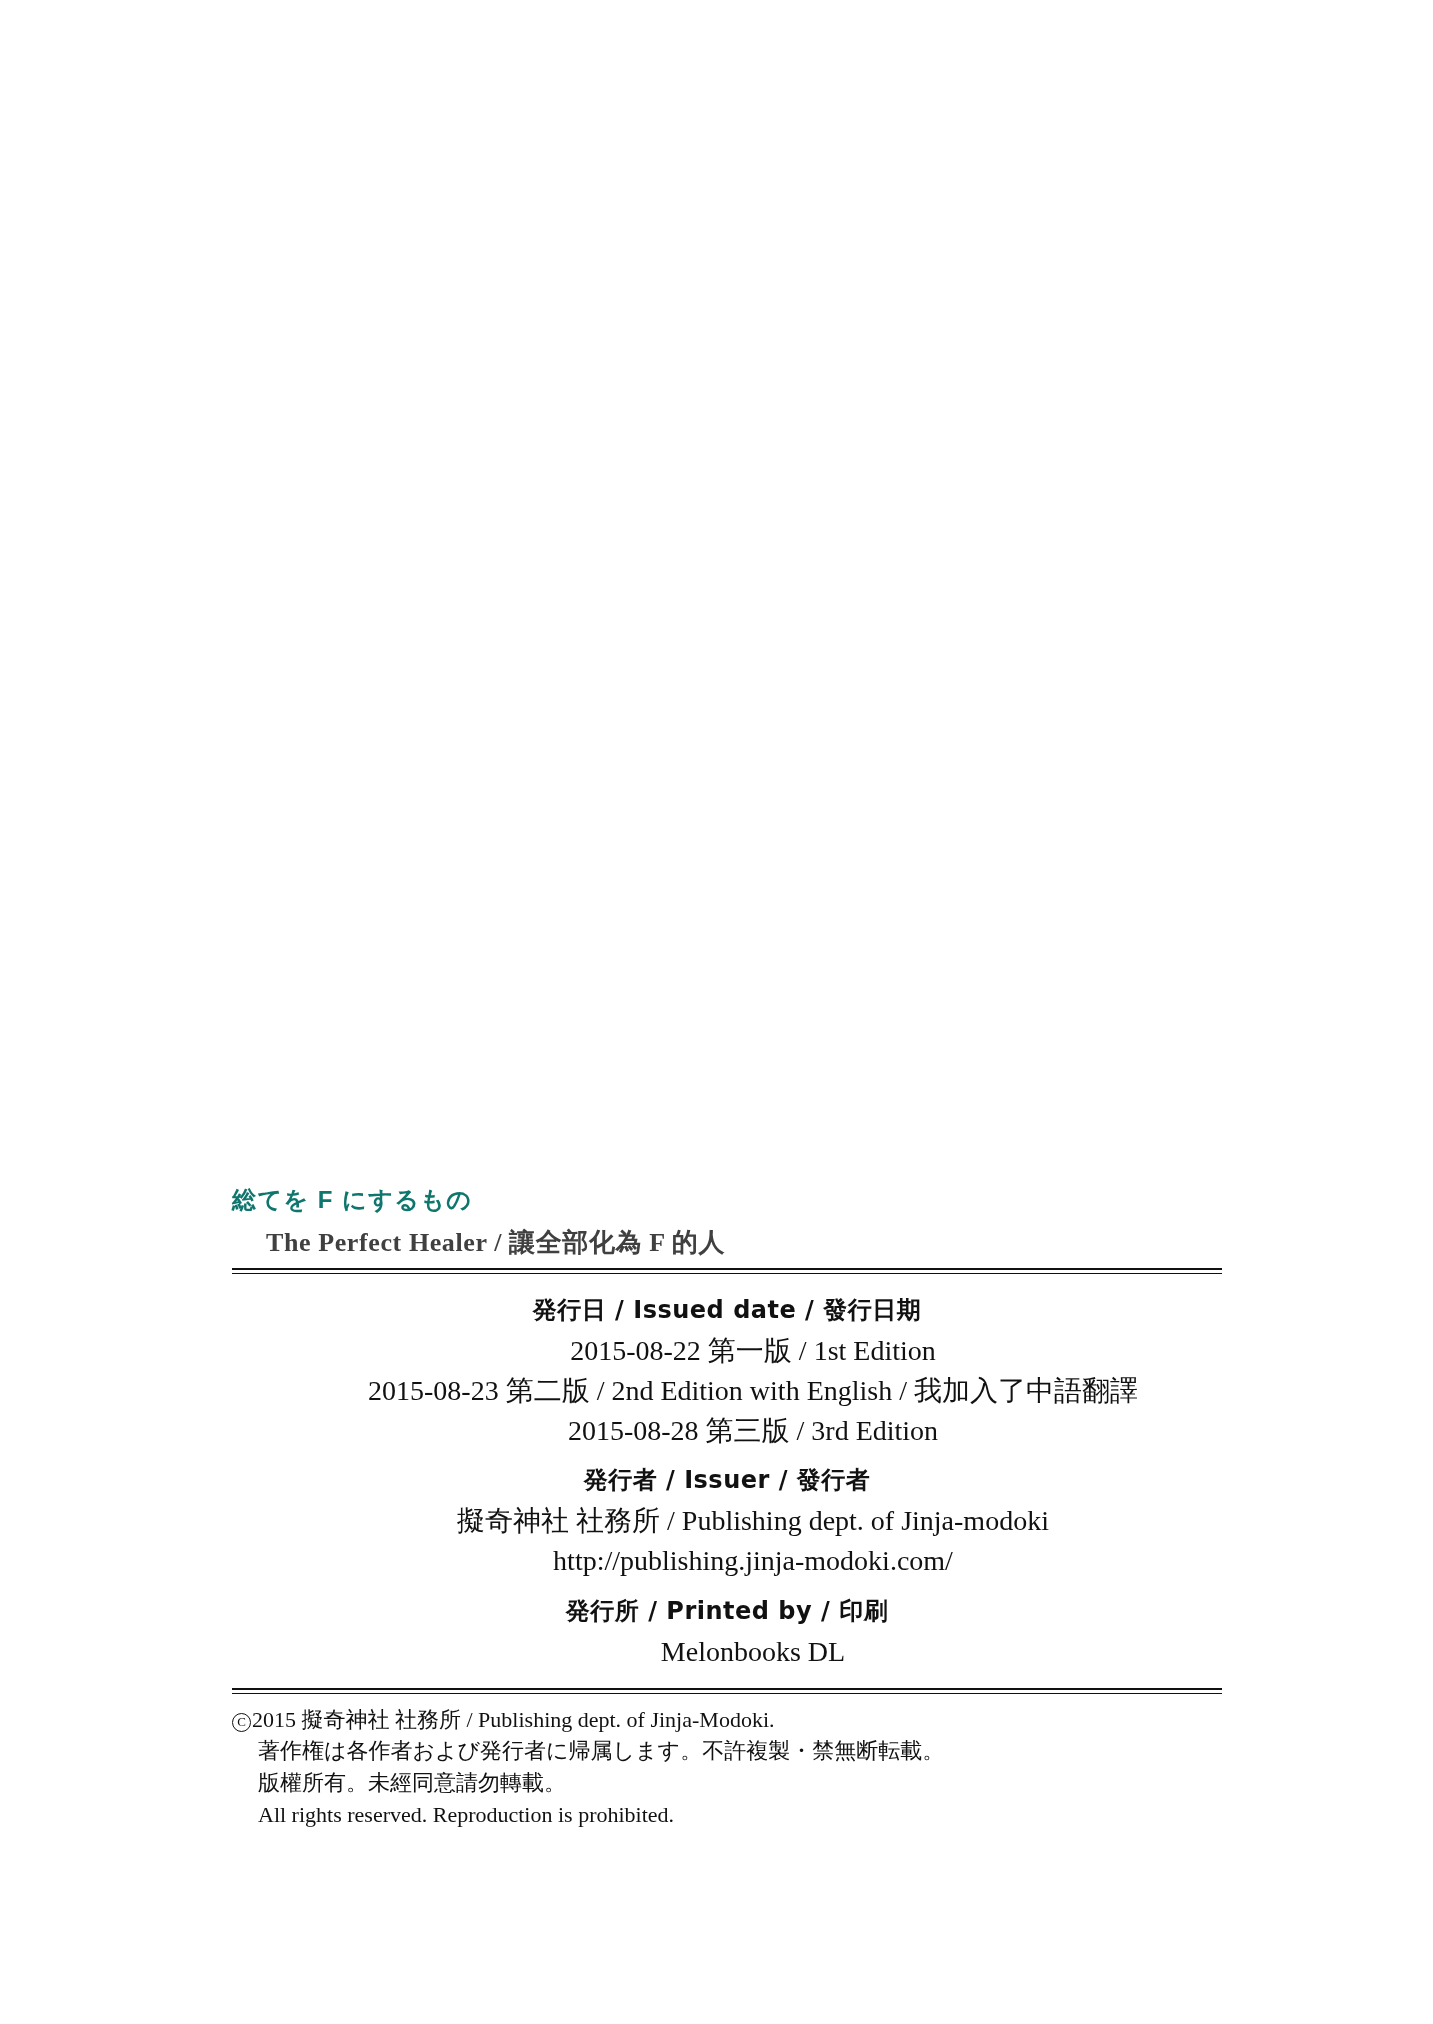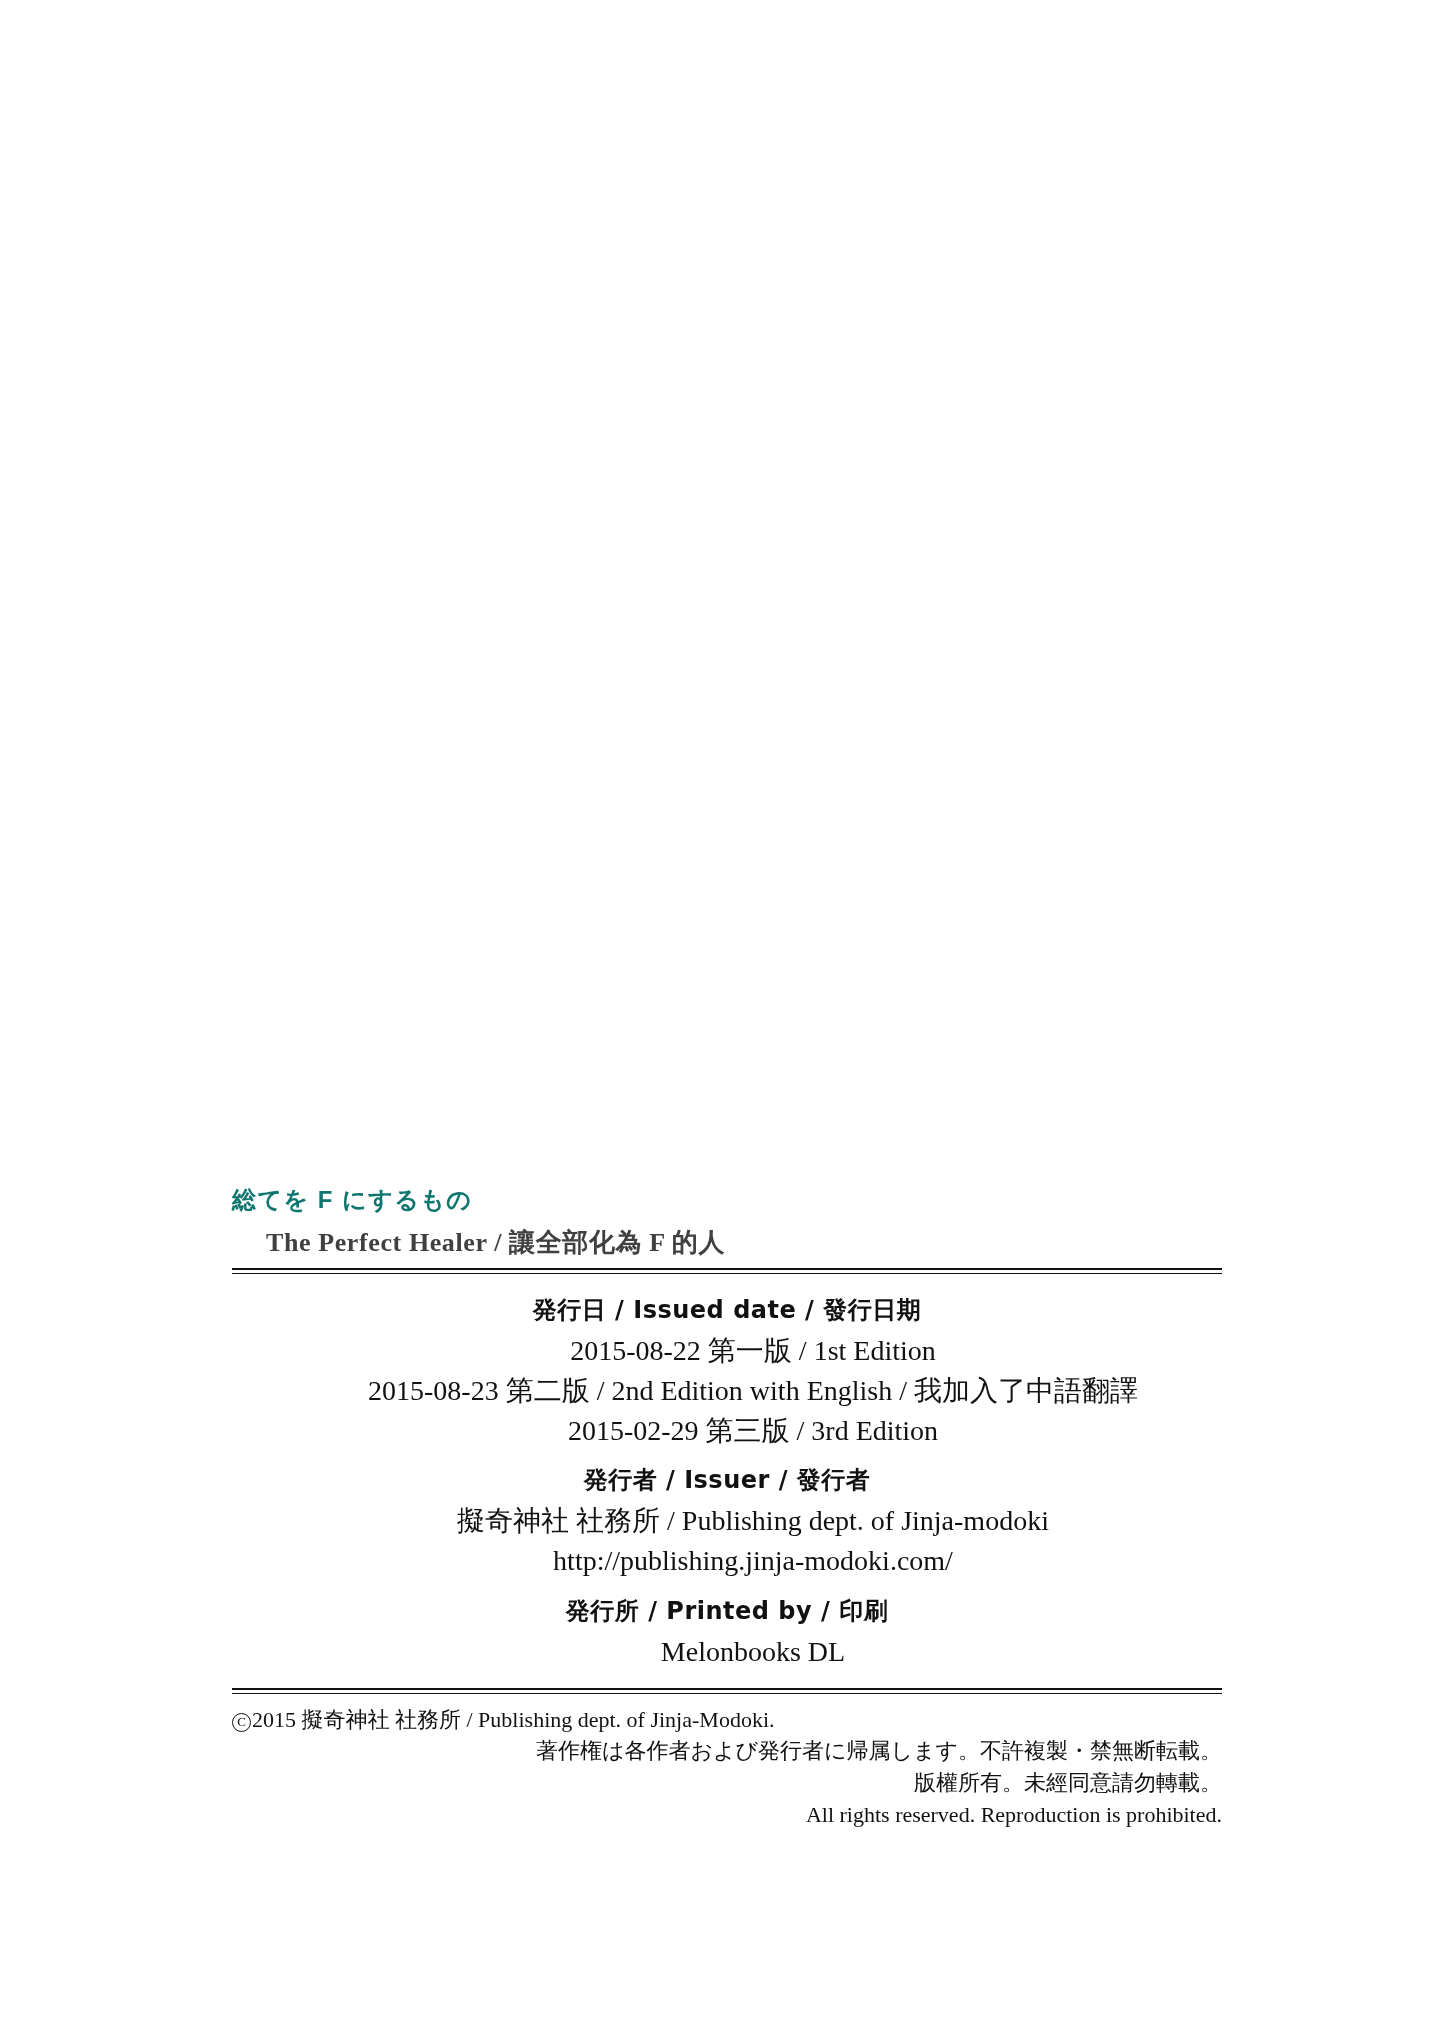--- a/index.html
+++ b/index.html
@@ -84,21 +84,20 @@
   
   .footer {
     margin-top: 10px;
   }
   .footer .line {
     font-size: 22px;
     line-height: 1.45;
   }
   .footer .line.indent {
     margin-left: 26px;
-    text-align: right;
   }
   .copy-symbol {
     display: inline-block;
     border: 1.4px solid #111;
     border-radius: 50%;
     width: 17px;
     height: 17px;
     line-height: 16px;
     text-align: center;
     font-size: 13px;
@@ -117,21 +116,21 @@
 
   <hr class="rule-double">
 
   <div class="sections-wrap">
 
     <div class="section">
       <div class="section-heading">発行日 / Issued date / 發行日期</div>
       <div class="section-lines">
         <div class="line">2015-08-22 第一版 / 1st Edition</div>
         <div class="line">2015-08-23 第二版 / 2nd Edition with English / 我加入了中語翻譯</div>
-        <div class="line">2015-02-29 第三版 / 3rd Edition</div>
+        <div class="line">2015-08-28 第三版 / 3rd Edition</div>
       </div>
     </div>
 
     <div class="section">
       <div class="section-heading">発行者 / Issuer / 發行者</div>
       <div class="section-lines">
         <div class="line">擬奇神社 社務所 / Publishing dept. of Jinja-modoki</div>
         <div class="line">http://publishing.jinja-modoki.com/</div>
       </div>
     </div>

